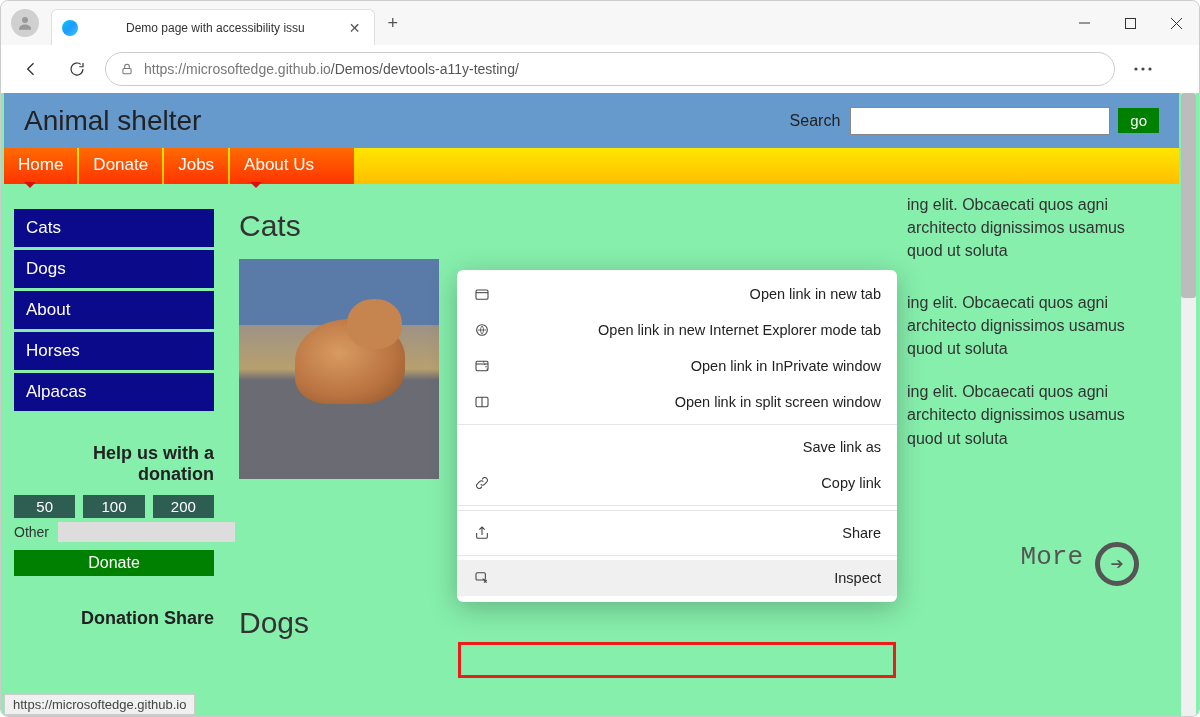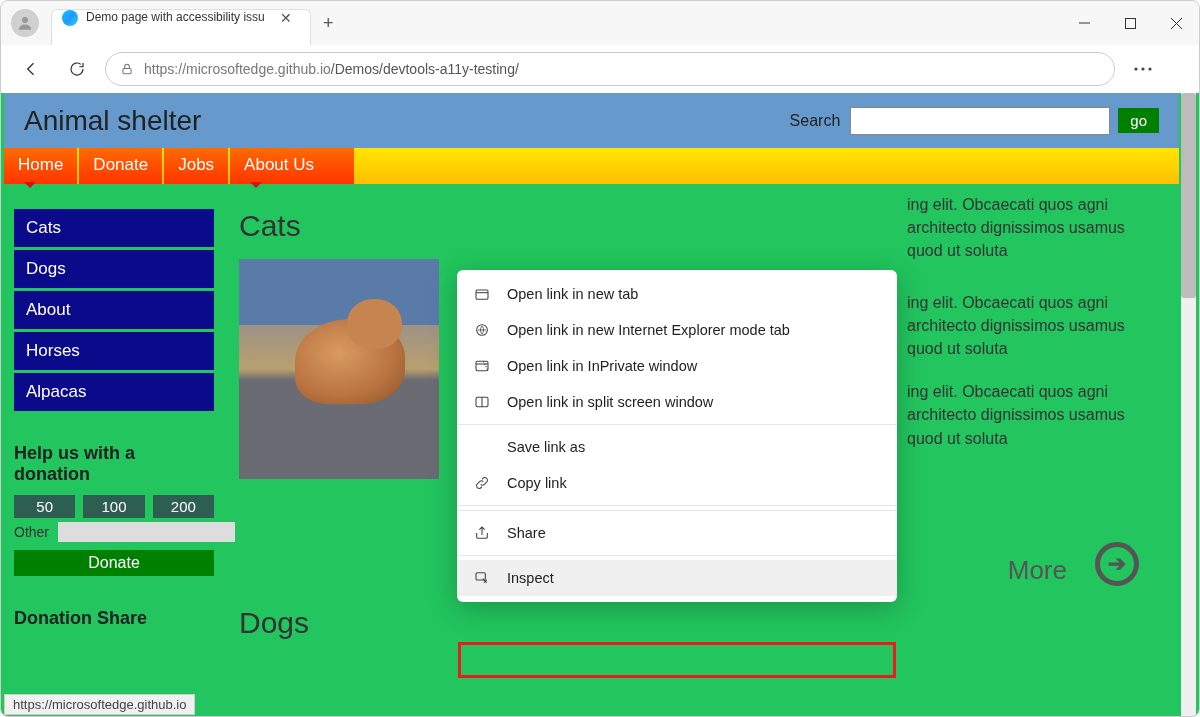--- a/index.html
+++ b/index.html
@@ -1,81 +1,81 @@
 <!DOCTYPE html>
 <html><head>
 <meta charset="utf-8">
 <style>
 * { margin: 0; padding: 0; box-sizing: border-box; }
 body { font-family: 'Segoe UI', -apple-system, sans-serif; background: #fff; overflow: hidden; width: 1200px; height: 717px; position: relative; border: 1px solid #ccc; border-radius: 8px; }
 
 
 .titlebar { height: 44px; display: flex; align-items: center; background: #f7f7f7; border-radius: 8px 8px 0 0; }
 .profile-icon { width: 28px; height: 28px; border-radius: 50%; background: #d0d0d0; margin-left: 10px; display:flex; align-items:center; justify-content:center; color:#888; }
-.tab { display: flex; background: #fff; border-radius: 6px 6px 0 0; height: 36px; margin-top: 8px; margin-left: 12px; padding: 0 10px; min-width: 260px; border: 1px solid #e0e0e0; border-bottom: none; }
+.tab { display: flex; align-items: center; background: #fff; border-radius: 6px 6px 0 0; height: 36px; margin-top: 8px; margin-left: 12px; padding: 0 10px; min-width: 260px; border: 1px solid #e0e0e0; border-bottom: none; gap: 40px; }
 .tab-favicon { width: 16px; height: 16px; background: linear-gradient(135deg,#0cf,#29f,#3cf); border-radius: 50%; margin-right: 8px; }
 .tab-title { font-size: 12px; color: #333; flex: 1; white-space: nowrap; overflow: hidden; text-overflow: ellipsis; max-width: 190px; }
 .tab-close { font-size: 14px; color: #555; padding: 0 4px; }
 .new-tab { font-size: 18px; color: #555; margin-left: 12px; }
 .window-controls { margin-left: auto; display: flex; }
 .win-btn { width: 46px; height: 44px; display: flex; align-items: center; justify-content: center; color: #333; font-size: 13px; }
 
 .toolbar { height: 48px; display: flex; align-items: center; padding: 0 12px; background: #fff; gap: 10px; }
 .nav-btn { width: 36px; height: 36px; display: flex; align-items: center; justify-content: center; color: #333; border-radius: 4px; }
 .addr-bar { flex: 1; height: 34px; border: 1px solid #ccc; border-radius: 17px; display: flex; align-items: center; padding: 0 14px; font-size: 14px; color: #777; background:#fff; max-width: 1010px; }
 .addr-bar .lock { margin-right: 10px; color: #777; }
 .addr-path { color: #555; }
 .more-btn { width: 36px; height: 36px; display: flex; align-items: center; justify-content: center; }
 
 
-.viewport { position: relative; height: calc(717px - 92px); overflow: hidden; background: #22c55e; }
+.viewport { position: relative; height: calc(717px - 92px); overflow: hidden; background: #86efac; }
 .page { position: absolute; left: 3px; right: 20px; top: 0; bottom: 3px; }
 
 .page-header { background: #6699cc; height: 55px; display: flex; align-items: center; padding: 0 20px; }
 .page-title { font-size: 28px; font-weight: 300; color: #222; flex: 1; }
 .search-label { color: #222; margin-right: 10px; font-size: 16px; }
 .search-input { width: 260px; height: 28px; border: 1px solid #888; padding: 0 6px; }
 .go-btn { background: #008000; color: #fff; border: none; padding: 4px 12px; margin-left: 8px; font-size: 15px; }
 
 .main-nav { background: linear-gradient(#ffe500,#ffbf00); height: 36px; display: flex; }
 .main-nav-item { background: linear-gradient(#ff6a00,#ff3400); color: #fff; padding: 7px 14px; font-size: 17px; position: relative; margin-right: 2px; }
 .nav-pointer::after { content: ''; position: absolute; bottom: -10px; left: 20px; border: 6px solid transparent; border-top-color: #d91010; }
 
 .content-row { display: flex; padding: 25px 20px 0 10px; gap: 25px; }
 .sidebar { width: 200px; }
 .animal-nav { list-style: none; }
 .animal-nav li { background: #0a0a8a; color: #fff; padding: 9px 12px; margin-bottom: 3px; font-size: 17px; }
-.donation-block h3 { font-size: 18px; font-weight: 700; margin-top: 32px; margin-bottom: 10px; color:#222; }
+.donation-block h3 { font-size: 18px; font-weight: 700; margin-top: 32px; margin-bottom: 10px; color:#222;text-align:right; }
 .amount-row { display: flex; gap: 8px; }
 .amount-btn { background: #2e5d52; color: #fff; padding: 3px 0px; font-size: 15px; border: none; width: 62px; text-align:center; }
 .other-row { display: flex; align-items: center; margin-top: 4px; }
 .other-label { font-size: 14px; margin-right: 9px; color:#333; }
 .other-input { flex:1; height: 20px; background: #ddd; border: none; }
 .donate-btn { background: #008000; color:#fff; width: 100%; padding: 4px 0; margin-top: 8px; border: none; font-size: 16px; }
 
 .main-col { flex: 1; }
 .section-heading { font-size: 30px; font-weight: 300; color: #333; margin-bottom: 16px; }
 .cat-image { width: 200px; height: 220px; background: linear-gradient(180deg,#5a7aa8 0%,#5a7aa8 30%,#9e9285 30%,#b8a06e 50%,#6b6b73 55%,#6b6b73 100%); margin-bottom: 20px; position: relative; }
 .cat-shape { position: absolute; left: 56px; top: 60px; width: 110px; height: 85px; background: radial-gradient(ellipse at 40% 40%, #d89b60 0%, #b97240 60%, #8a5428 100%); border-radius: 50% 45% 40% 30%; }
 .cat-head { position: absolute; left: 108px; top: 40px; width: 55px; height: 50px; background: #c6844f; border-radius: 48% 48% 45% 45%; }
 .body-text { font-size: 16px; color: #333; line-height: 1.45; margin-bottom: 20px; word-break: break-word; }
-.more-link { display:flex; align-items:flex-end; justify-content:flex-end; gap:28px; margin-top:0px; }
+.more-link { display:flex; align-items:flex-start; justify-content:flex-end; gap:12px; margin-top:0px;font-family:Liberation Mono, monospace; }
 .more-text { font-size: 26px; color: #555; }
 .more-circle { width: 44px; height: 44px; border: 5px solid #555; border-radius: 50%; display:flex; align-items:center; justify-content:center; }
 .more-arrow { font-size: 22px; color: #555; font-weight: bold; }
 
 
 .status-bar { position: absolute; left: 3px; bottom: 3px; background: #f0f0f0; border: 1px solid #ccc; padding: 2px 8px; font-size: 13px; color: #444; }
 
 
 .vscroll { position: absolute; right: 3px; top: 0; width: 15px; height: 100%; background: #f0f0f0; }
 .vscroll-thumb { position: absolute; top: 0; width: 15px; height: 205px; background: #bcbcbc; border-radius: 3px; }
 
 
-.context-menu { position: absolute; left: 456px; top: 177px; width: 440px; background: #fff; border-radius: 6px; box-shadow: 0 6px 28px rgba(0,0,0,0.25); padding: 6px 0; font-size: 14.5px; color: #222; z-index: 100; }
+.context-menu { position: absolute; left: 456px; top: 177px; width: 440px; background: #fff; border-radius: 6px; box-shadow: 0 6px 28px rgba(0,0,0,0.25); padding: 6px 0; font-size: 14.5px; color: #222; z-index: 100; text-align: right; }
 .ctx-item { display: flex; align-items: center; padding: 9px 16px; gap: 16px; }
 .ctx-item.hover { background: #f0f0f0; }
 .ctx-icon { width: 18px; height: 18px; display:flex; align-items:center; justify-content:center; color:#444; flex-shrink:0; }
 .ctx-label { flex: 1; }
 .ctx-chevron { color: #666; }
 .ctx-divider { height: 1px; background: #e5e5e5; margin: 4px 0; }
 .ctx-highlight { position: absolute; left: 457px; top: 549px; width: 438px; height: 36px; border: 3px solid #ea1c1c; z-index: 101; pointer-events: none; }
 
 svg { display:block; }
 </style>

